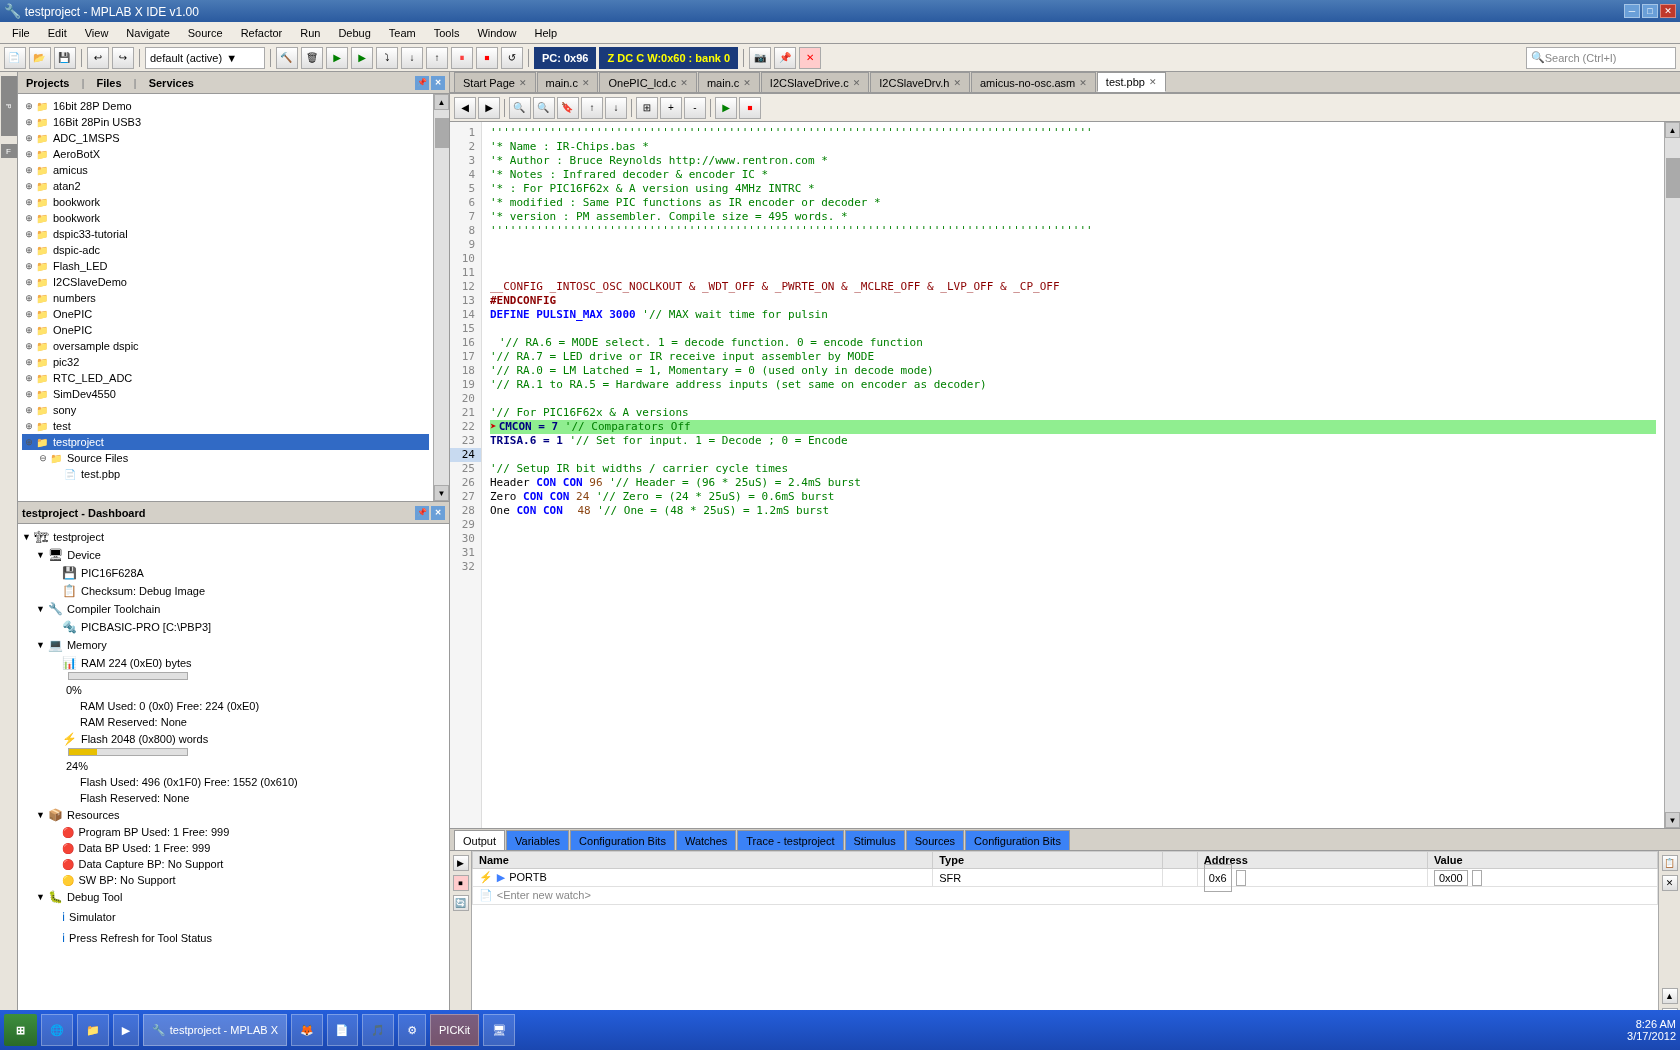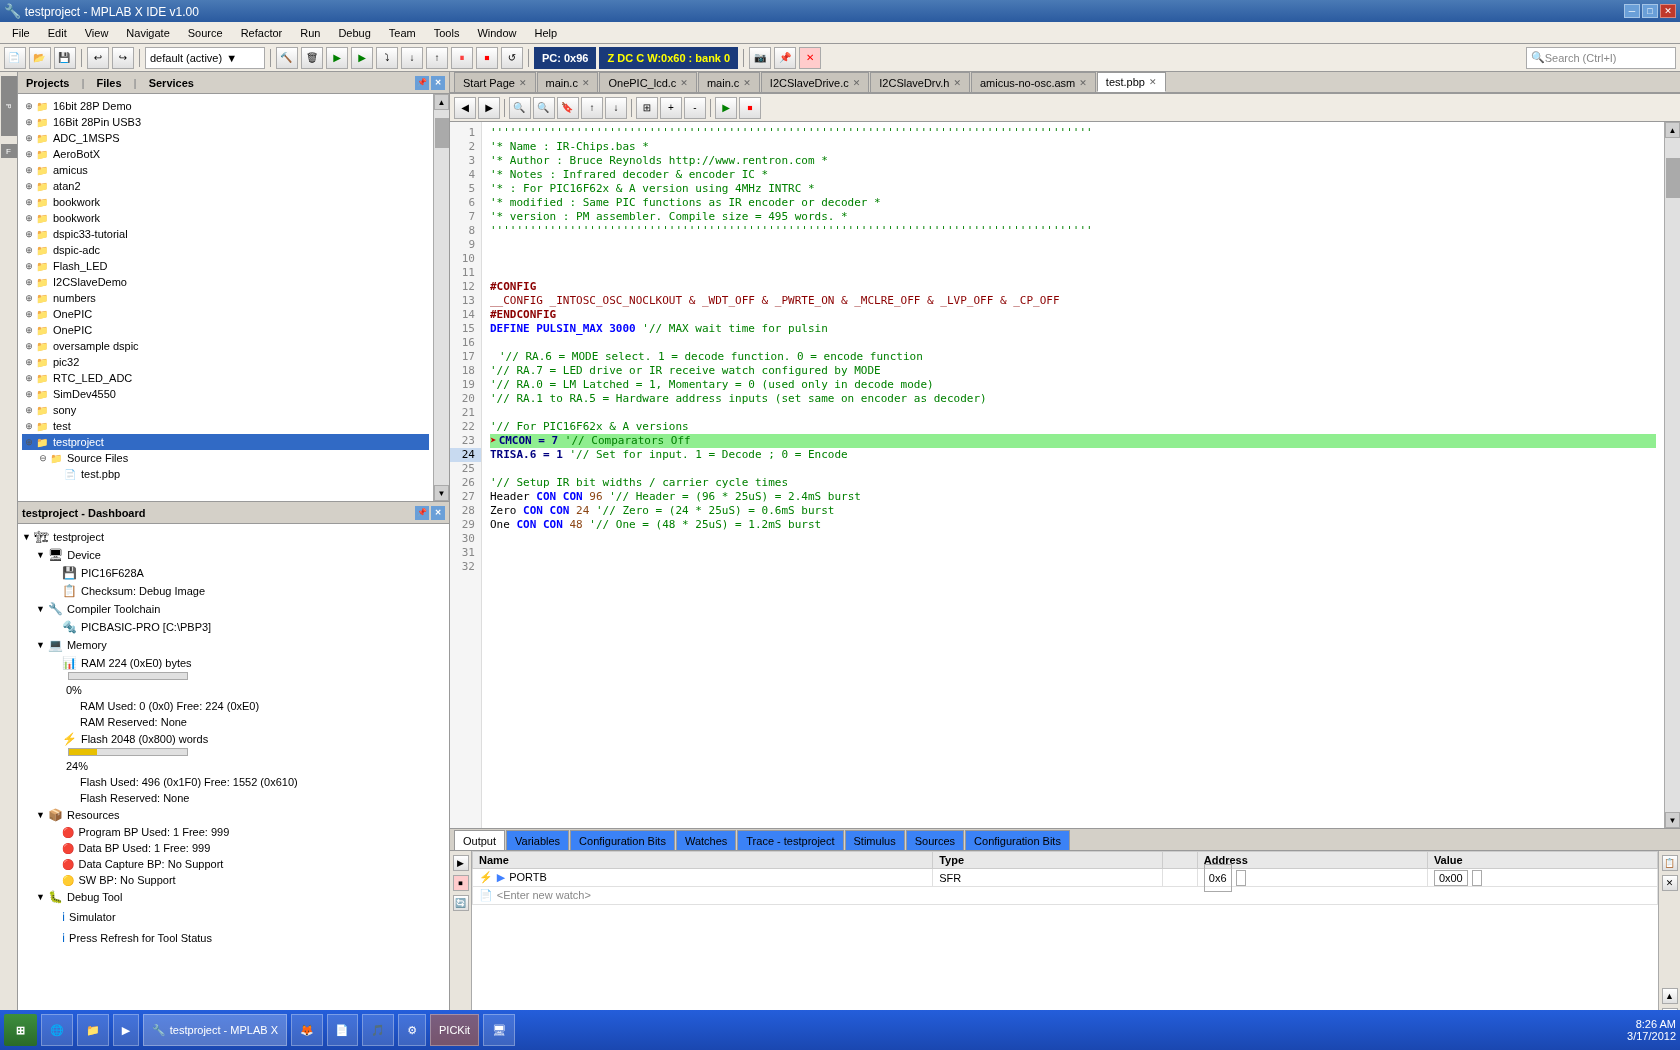--- a/index.html
+++ b/index.html
@@ -591,39 +591,36 @@
             <div class="code-line">
               <span></span>
             </div>
             <div class="code-line">
               <span></span>
             </div>
             <div class="code-line">
               <span></span>
             </div>
             <div class="code-line">
-              <span style="color: rgb(139, 0, 0); font-weight: bold;">#CONFIG</span>
-            </div>
-            <div class="code-line">
               <span style="color: rgb(139, 0, 0);">    __CONFIG  _INTOSC_OSC_NOCLKOUT &amp; _WDT_OFF &amp; _PWRTE_ON &amp; _MCLRE_OFF &amp; _LVP_OFF &amp; _CP_OFF</span>
             </div>
             <div class="code-line">
               <span style="color: rgb(139, 0, 0); font-weight: bold;">#ENDCONFIG</span>
             </div>
             <div class="code-line">
               <span><span style="color: rgb(0, 0, 255); font-weight: bold;">DEFINE PULSIN_MAX 3000   </span><span style="color: rgb(0, 128, 0);">'// MAX wait time for pulsin</span></span>
             </div>
             <div class="code-line">
               <span></span>
             </div>
             <div class="code-line">
               <span style="color: rgb(0, 128, 0); margin-left: 9px;">'// RA.6 = MODE select. 1 = decode function. 0 = encode function</span>
             </div>
             <div class="code-line">
-              <span style="color: rgb(0, 128, 0);">'// RA.7 = LED drive or IR receive watch configured by MODE</span>
+              <span style="color: rgb(0, 128, 0);">'// RA.7 = LED drive or IR receive input assembler by MODE</span>
             </div>
             <div class="code-line">
               <span style="color: rgb(0, 128, 0);">'// RA.0 = LM Latched = 1, Momentary = 0 (used only in decode mode)</span>
             </div>
             <div class="code-line">
               <span style="color: rgb(0, 128, 0);">'// RA.1 to RA.5 = Hardware address inputs (set same on encoder as decoder)</span>
             </div>
             <div class="code-line">
               <span></span>
             </div>
@@ -643,21 +640,21 @@
             <div class="code-line">
               <span style="color: rgb(0, 128, 0);">'// Setup IR bit widths / carrier cycle times</span>
             </div>
             <div class="code-line">
               <span><span style="color: rgb(0, 0, 0);">Header</span><span style="color: rgb(0, 0, 255); font-weight: bold;">  CON CON </span><span style="color: rgb(139, 69, 19);">96</span><span>   </span><span style="color: rgb(0, 128, 0);">'// Header = (96 * 25uS) = 2.4mS burst</span></span>
             </div>
             <div class="code-line">
               <span><span style="color: rgb(0, 0, 0);">Zero</span><span style="color: rgb(0, 0, 255); font-weight: bold;">    CON CON </span><span style="color: rgb(139, 69, 19);">24</span><span>   </span><span style="color: rgb(0, 128, 0);">'// Zero = (24 * 25uS) = 0.6mS burst</span></span>
             </div>
             <div class="code-line">
-              <span><span style="color: rgb(0, 0, 0);">One</span><span style="color: rgb(0, 0, 255); font-weight: bold;">     CON CON </span><span style="color: rgb(139, 69, 19);">48</span><span>   </span><span style="color: rgb(0, 128, 0);">'// One = (48 * 25uS) = 1.2mS burst</span></span>
+              <span><span style="color: rgb(0, 0, 0);">One</span><span style="color: rgb(0, 0, 255); font-weight: bold;">     CON CON </span><span style="color: rgb(139, 69, 19); margin-left: 8px;">48</span><span>   </span><span style="color: rgb(0, 128, 0);">'// One = (48 * 25uS) = 1.2mS burst</span></span>
             </div>
             <div class="code-line">
               <span></span>
             </div>
           </div>
         <div class="scroll-v" style="width:16px;">
           <div class="scroll-btn">▲</div>
           <div style="flex:1; overflow:hidden;">
             <div class="scroll-thumb" style="margin-top:20px; height:40px;"></div>
           </div>

